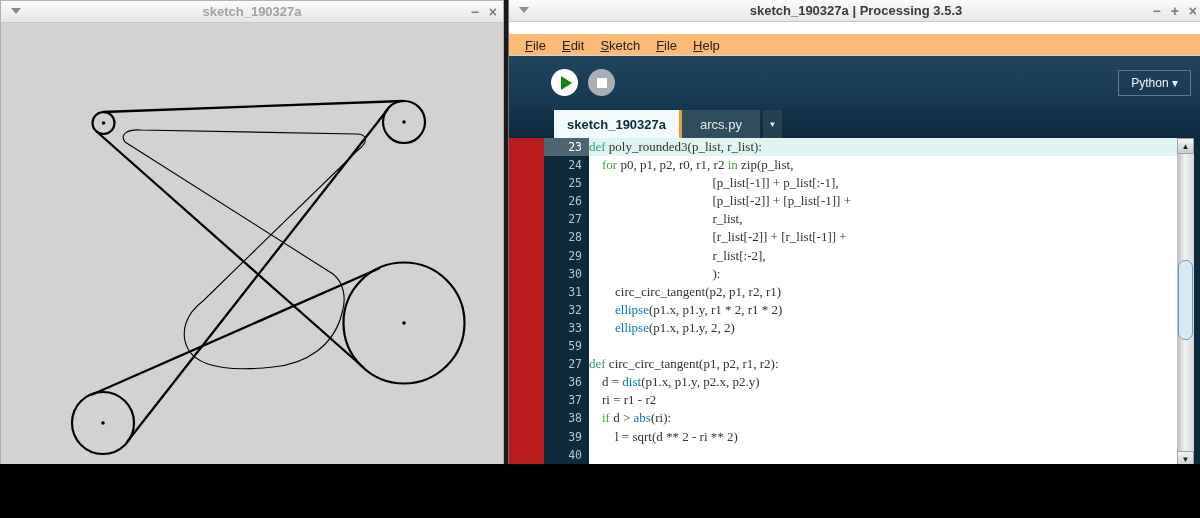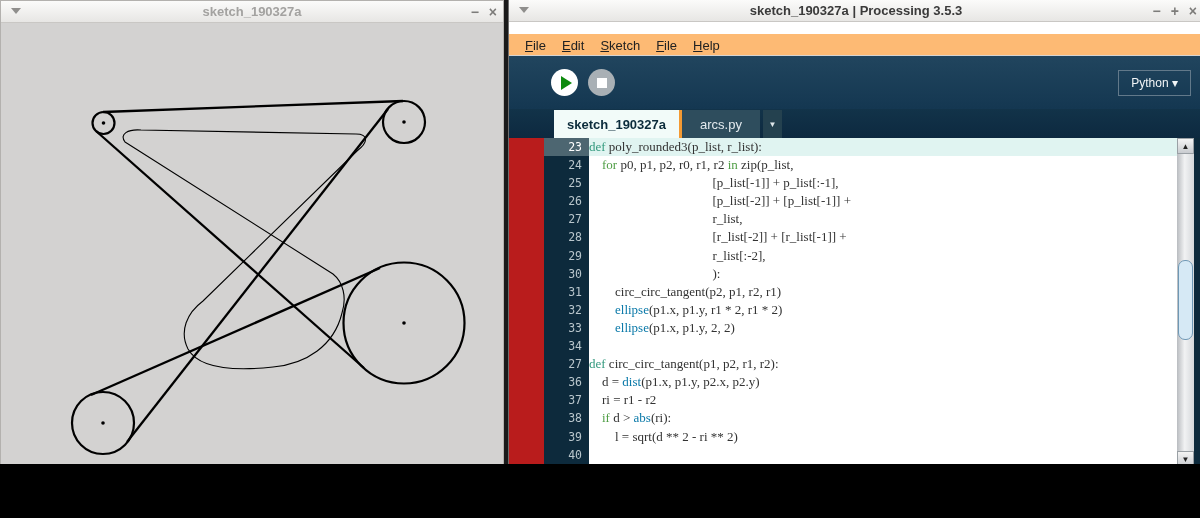--- a/index.html
+++ b/index.html
@@ -175,21 +175,21 @@
           <div class="gut-cell">24</div>
           <div class="gut-cell">25</div>
           <div class="gut-cell">26</div>
           <div class="gut-cell">27</div>
           <div class="gut-cell">28</div>
           <div class="gut-cell">29</div>
           <div class="gut-cell">30</div>
           <div class="gut-cell">31</div>
           <div class="gut-cell">32</div>
           <div class="gut-cell">33</div>
-          <div class="gut-cell">34</div>
+          <div class="gut-cell">59</div>
           <div class="gut-cell">27</div>
           <div class="gut-cell">36</div>
           <div class="gut-cell">37</div>
           <div class="gut-cell">38</div>
           <div class="gut-cell">39</div>
           <div class="gut-cell">40</div>
           <div class="gut-cell">41</div>
         </div>
       <div id="code-area">
           <div class="code-row cur"><span class="tok-kw">def</span><span> poly_rounded3(p_list, r_list):</span></div>

